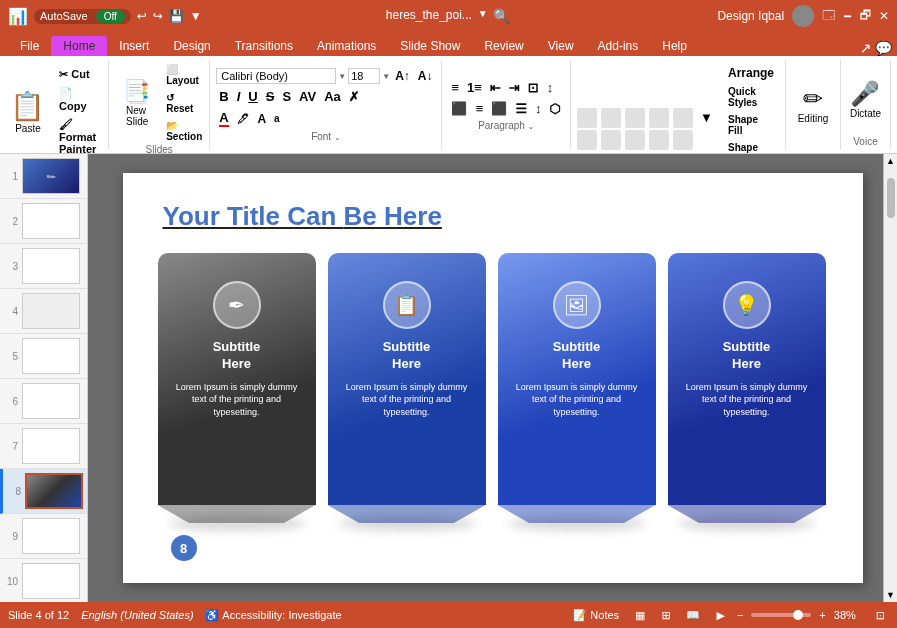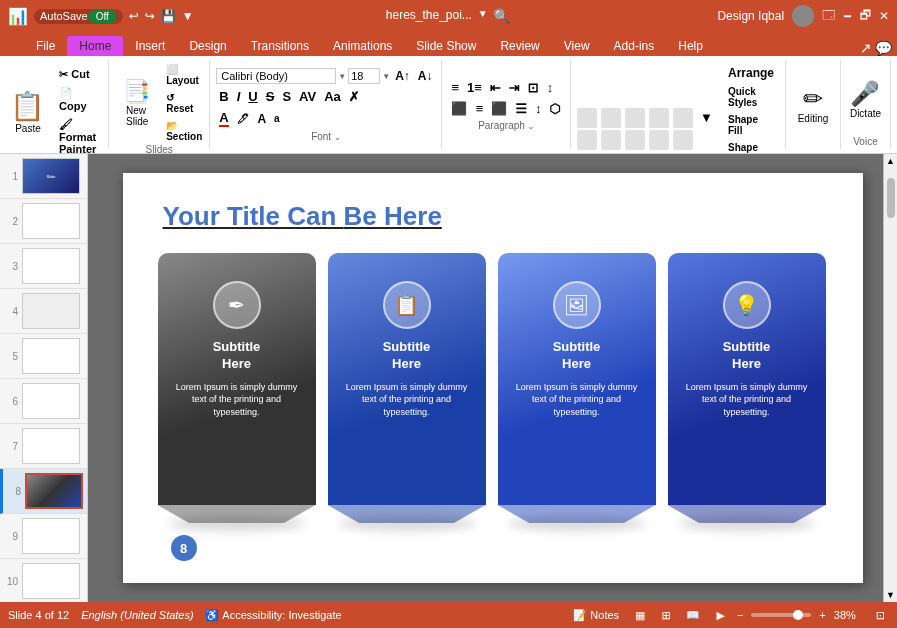--- a/index.html
+++ b/index.html
@@ -11,29 +11,29 @@
       color: white;
       height: 32px;
       display: flex;
       align-items: center;
       justify-content: space-between;
       padding: 0 8px;
       font-size: 12px;
     }
     .title-bar-left { display: flex; align-items: center; gap: 6px; }
     .title-bar-right { display: flex; align-items: center; gap: 8px; }
-    .autosave-badge { background: #a33820; border-radius: 10px; padding: 1px 6px; font-size: 11px; display: flex; align-items: center; gap: 0; }
+    .autosave-badge { background: #a33820; border-radius: 10px; padding: 1px 6px; font-size: 11px; display: flex; align-items: center; gap: 8px; }
     .toggle-on { background: #1a7f37; border-radius: 8px; padding: 1px 8px; font-size: 10px; color: white; }
 
     
     .ribbon-tabs {
       background: #c84b2c;
       display: flex;
       align-items: flex-end;
-      padding-left: 24px;
+      padding-left: 8px;
       height: 24px;
     }
     .ribbon-tab {
       padding: 3px 12px;
       color: white;
       font-size: 12px;
       cursor: pointer;
       border-radius: 3px 3px 0 0;
     }
     .ribbon-tab.active { background: #d946ef; color: #333; }

